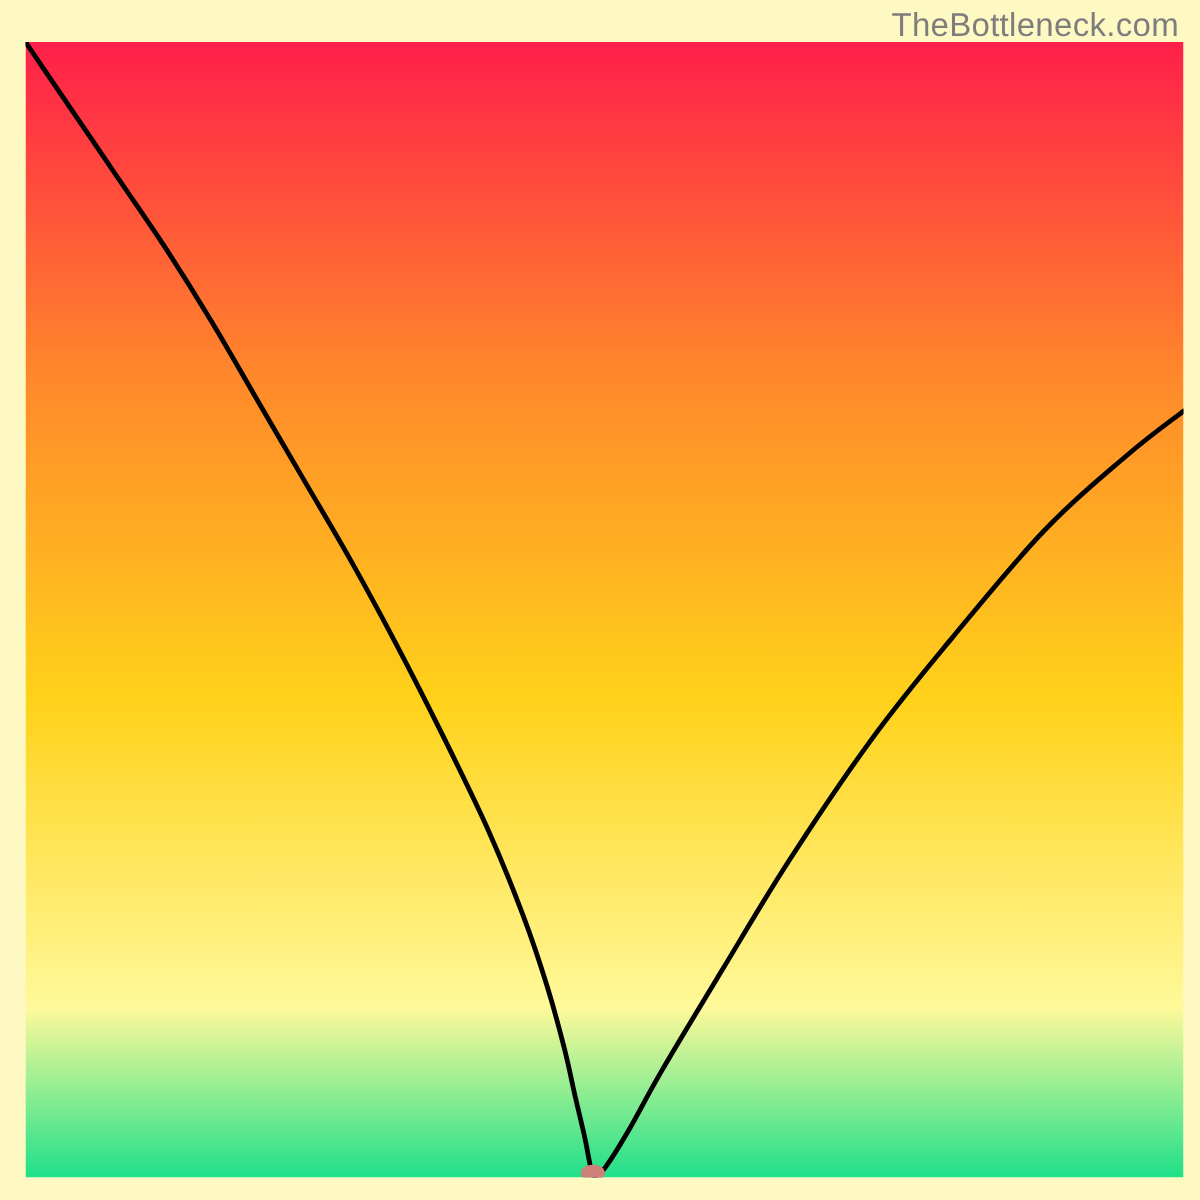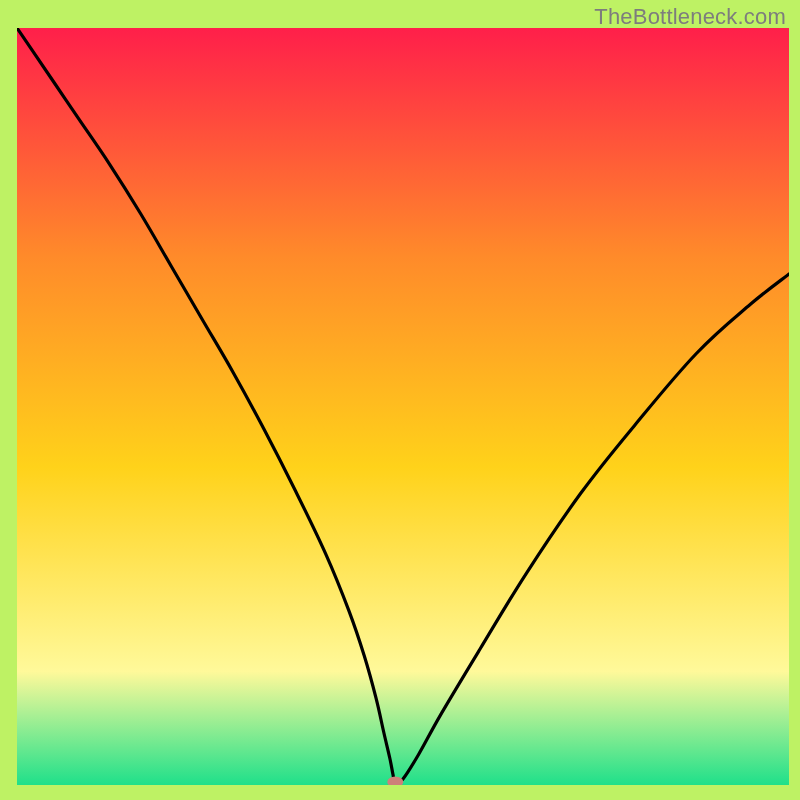--- a/index.html
+++ b/index.html
@@ -8,21 +8,21 @@
     width: 800px;
     height: 800px;
     overflow: hidden;
     background: #000;
     font-family: Arial, Helvetica, sans-serif;
   }
   .frame {
     position: relative;
     width: 800px;
     height: 800px;
-    background: #bef264;
+    background: #fef9c3;
   }
   .watermark {
     position: absolute;
     top: 4px;
     right: 14px;
     color: #7d7d7d;
     font-size: 22px;
     font-weight: 500;
     letter-spacing: 0.2px;
     z-index: 20;

